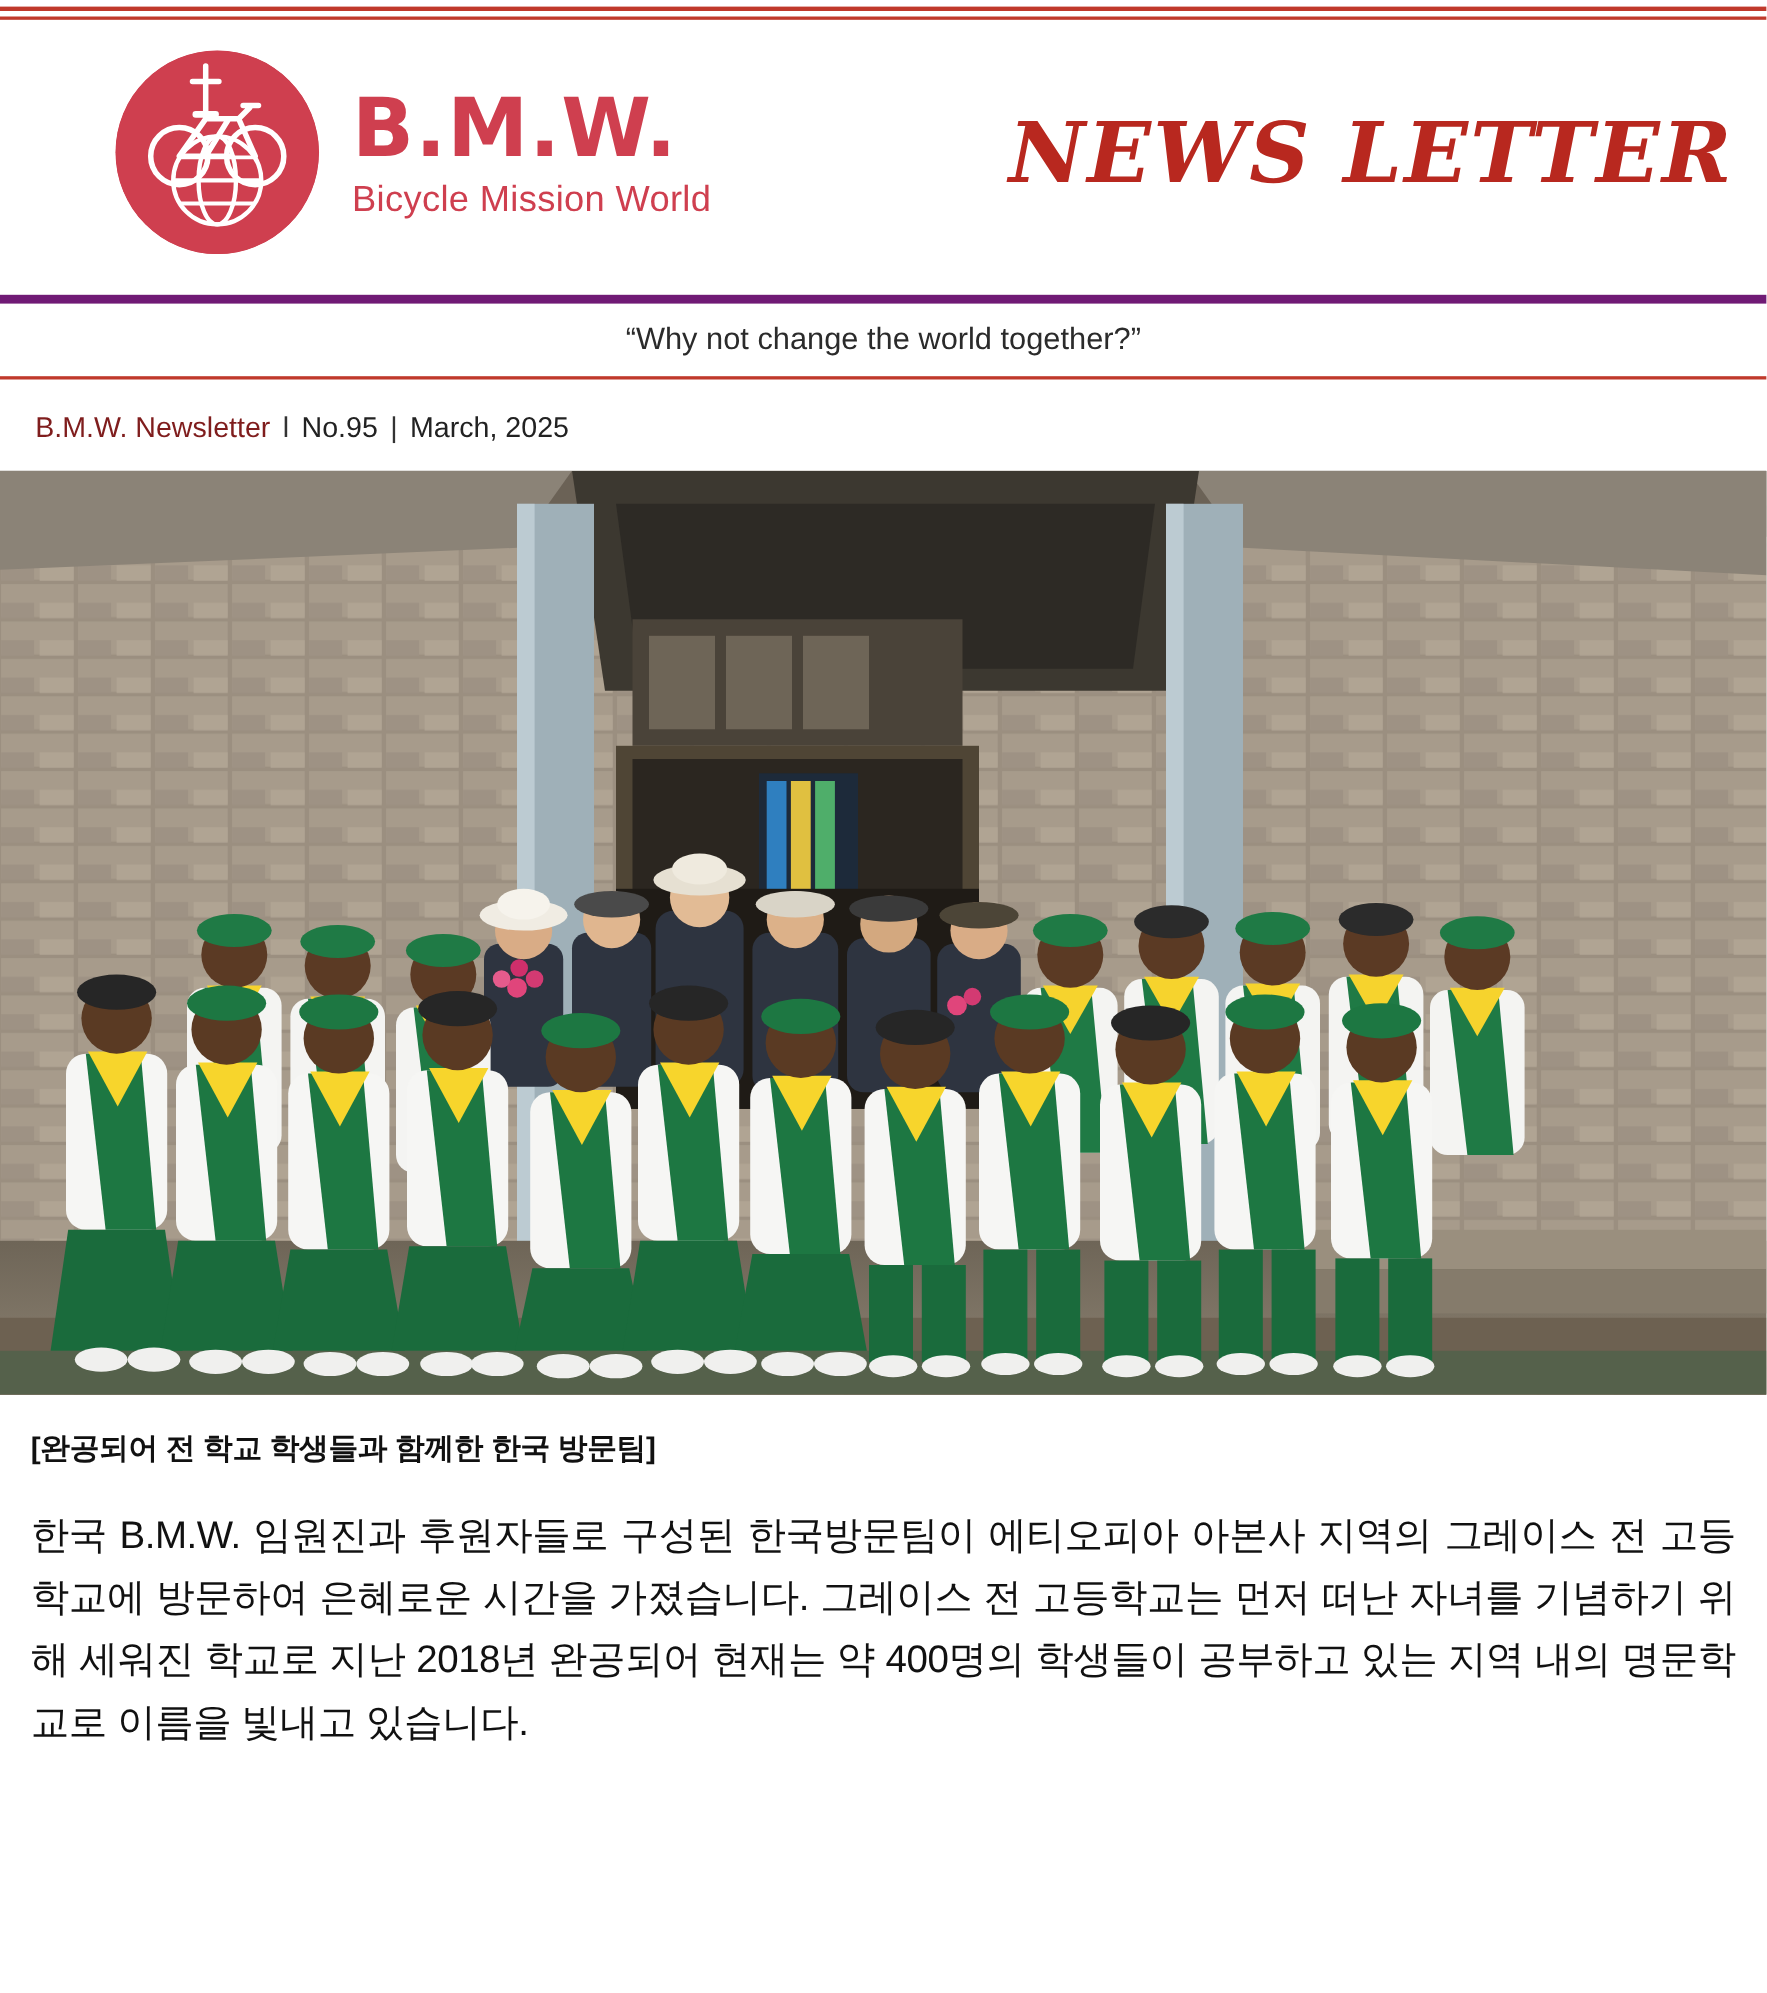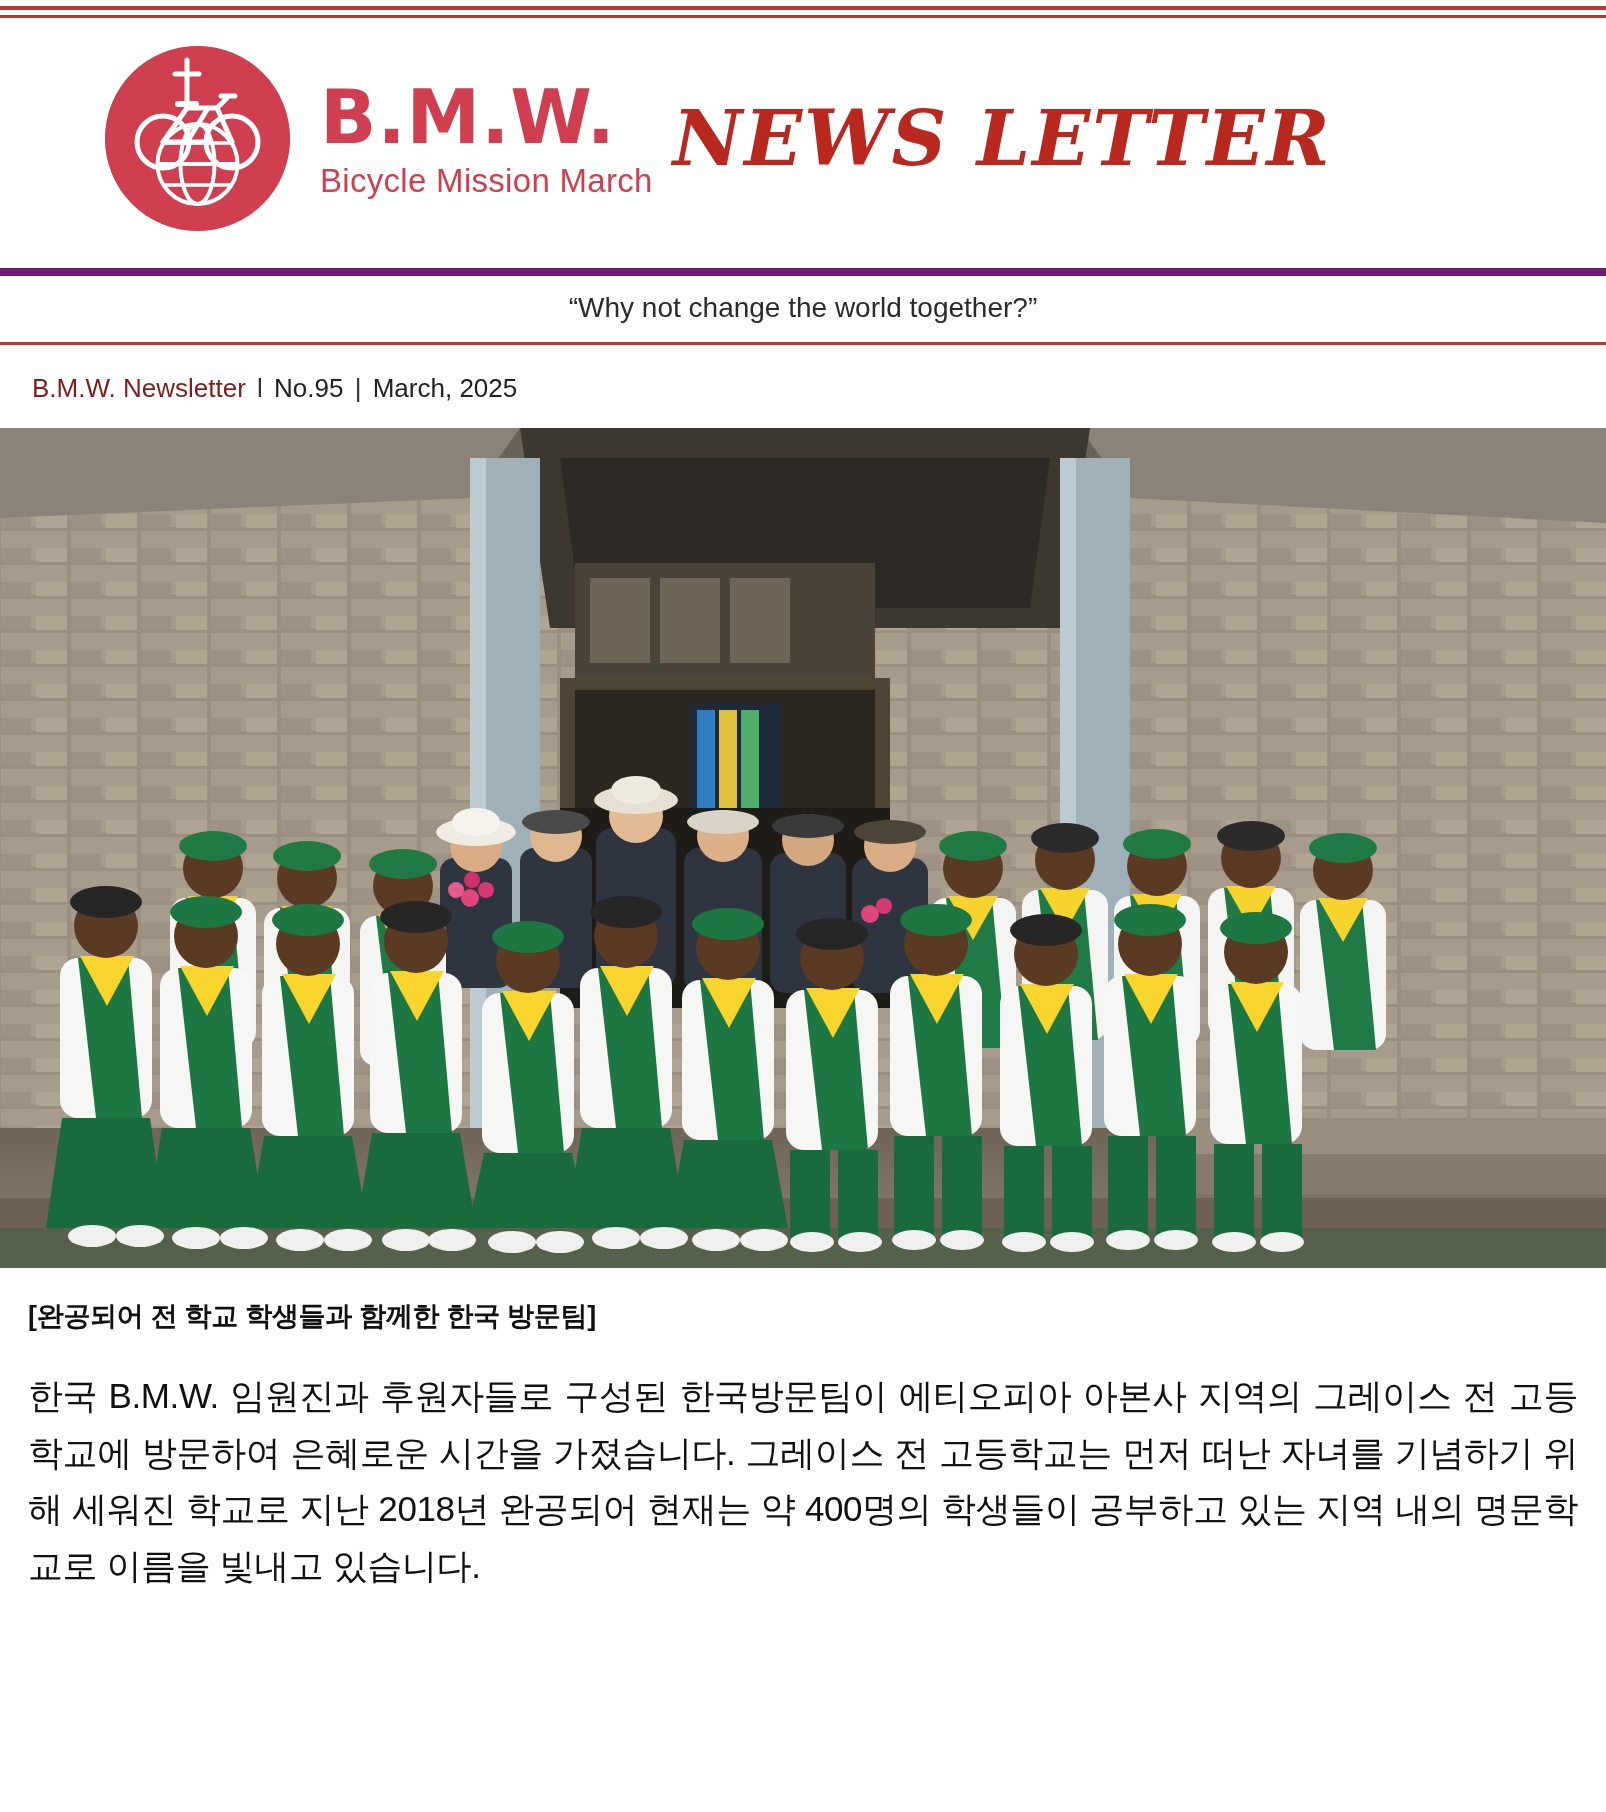--- a/index.html
+++ b/index.html
@@ -66,21 +66,21 @@
   }
   .logo-words .bmw-sub {
     font-family: "Liberation Sans", sans-serif;
     font-size: 33px;
     color: #cf3f4f;
     margin-top: 10px;
     letter-spacing: 0.3px;
   }
   .newsletter-title {
     flex: 1;
-    text-align: left;
+    text-align: right;
     font-family: "DejaVu Serif", serif;
     font-style: italic;
     font-weight: 700;
     font-size: 76px;
     color: #b8281f;
     letter-spacing: 2px;
     padding-right: 30px;
     padding-left: 20px;
     white-space: nowrap;
   }
@@ -169,21 +169,21 @@
 
             <path d="M112 62 L122 52 M116 50 L130 50" fill="none" stroke="#ffffff" stroke-width="5" stroke-linecap="round"></path>
 
             <path d="M73 58 L91 58" stroke="#ffffff" stroke-width="6" stroke-linecap="round"></path>
 
             <path d="M82 14 L82 62 M70 28 L94 28" stroke="#ffffff" stroke-width="5" stroke-linecap="round"></path>
           </svg>
         </div>
         <div class="logo-words">
           <div class="bmw-title">B.M.W.</div>
-          <div class="bmw-sub">Bicycle Mission March</div>
+          <div class="bmw-sub">Bicycle Mission World</div>
         </div>
       </div>
 
       <div class="newsletter-title">NEWS LETTER</div>
     </div>
   </div>
 
   <div class="tagline-band">
     <span class="tagline">“Why not change the world together?”</span>
   </div>

